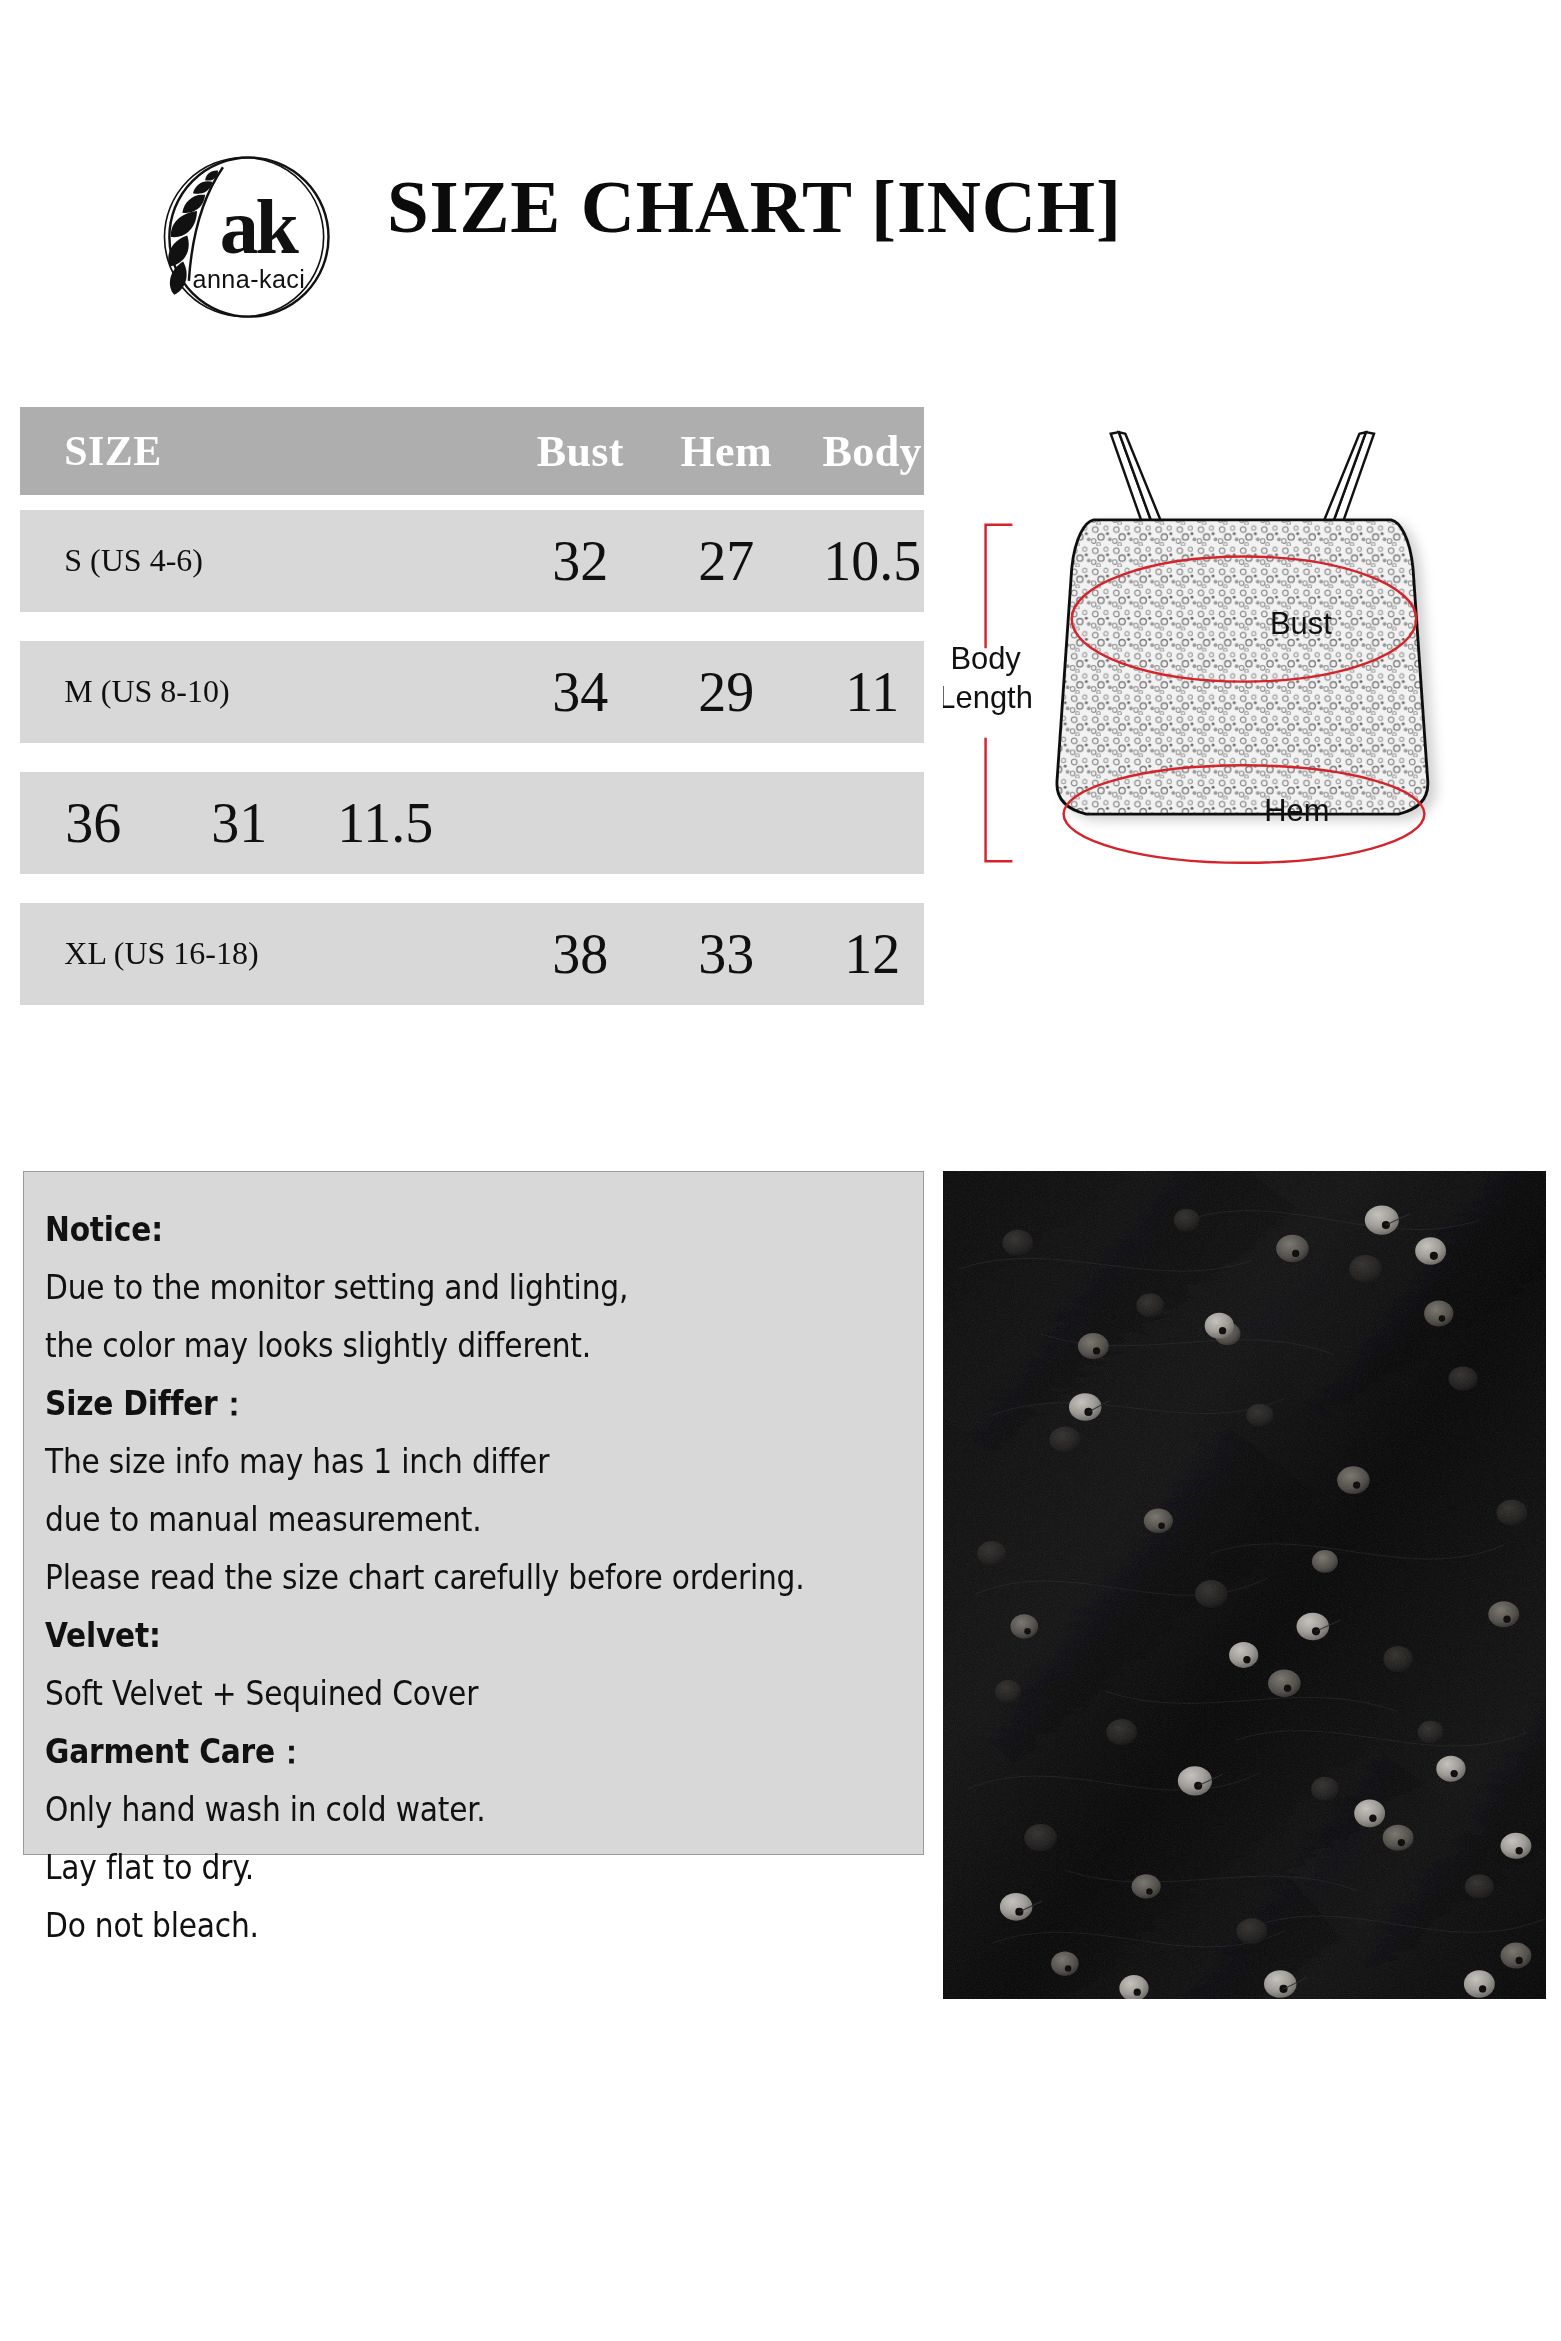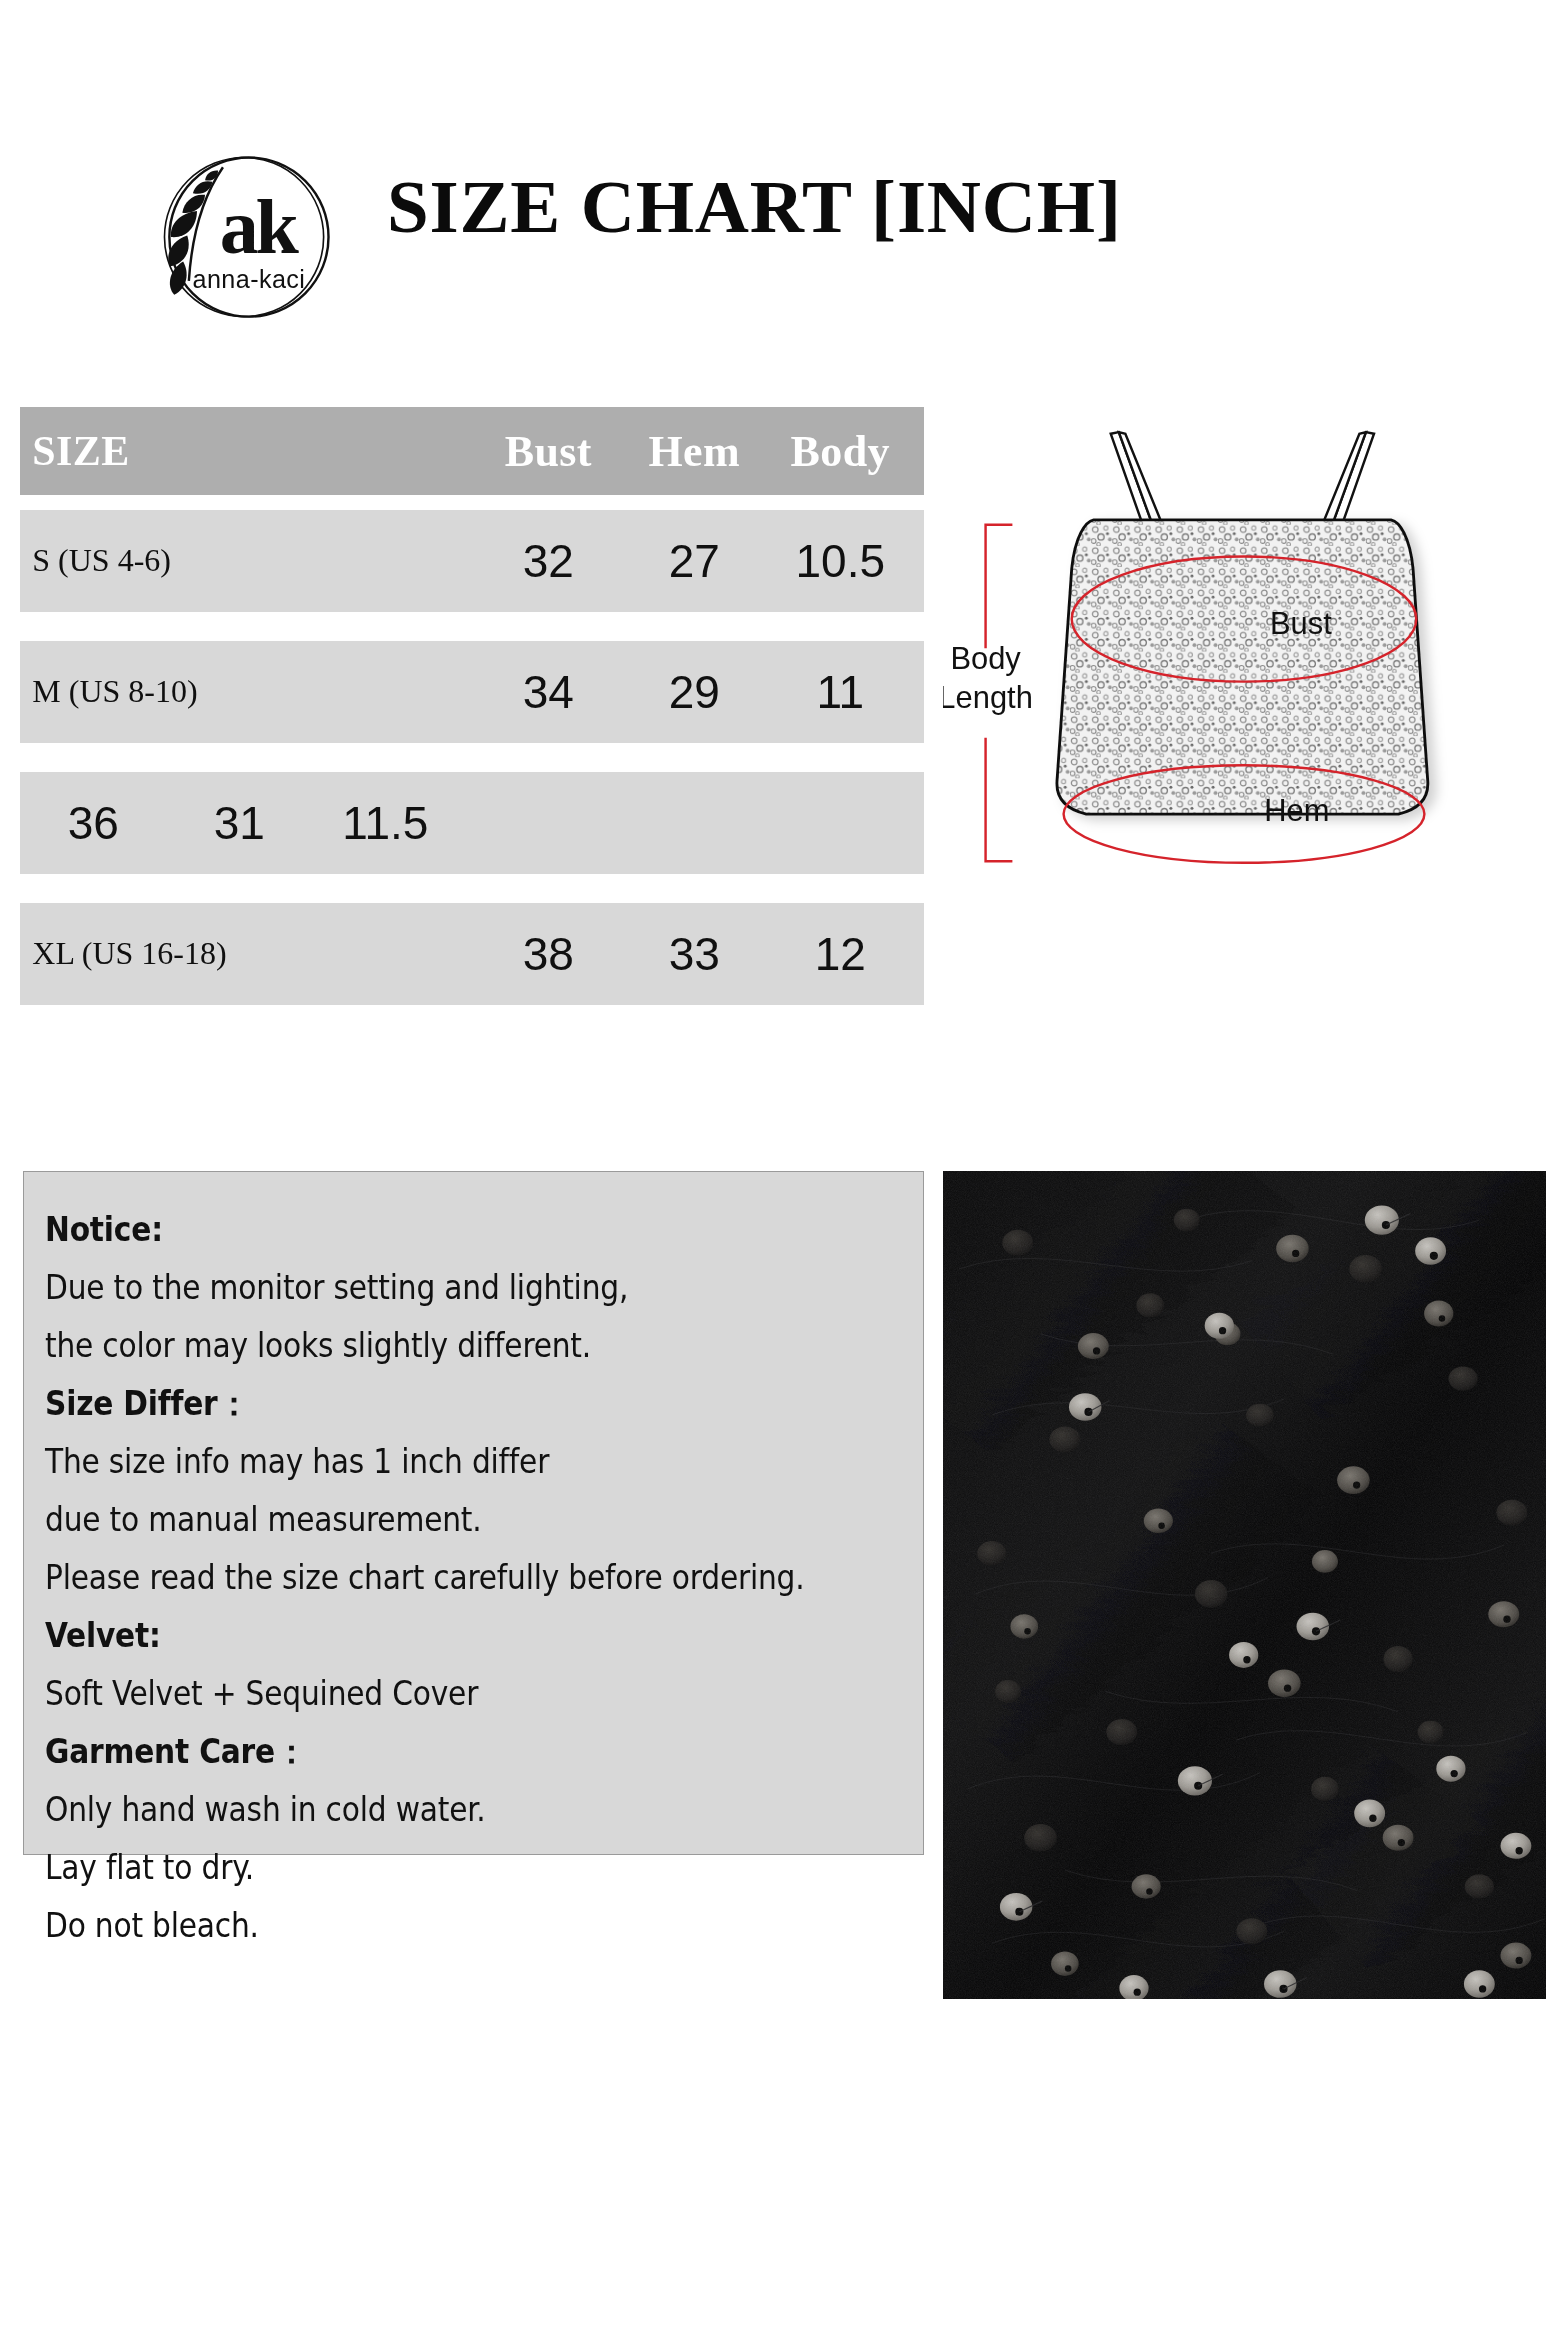--- a/index.html
+++ b/index.html
@@ -69,20 +69,21 @@
     background: #d8d8d8;
     margin-bottom: 29px;
   }
   .tbl-body-row.last { margin-bottom: 0; }
 
   .col-size {
     flex: 0 0 455px;
     padding-left: 12px;
     box-sizing: border-box;
     text-align: left;
+    margin-left: 32px;
   }
   .col-num {
     flex: 0 0 146px;
     text-align: center;
   }
 
   .tbl-head .col-size,
   .tbl-head .col-num {
     font-family: "Liberation Serif", "DejaVu Serif", serif;
     font-weight: bold;
@@ -92,22 +93,22 @@
   }
   .tbl-head .col-size { font-size: 42px; }
 
   .tbl-body-row .col-size {
     font-family: "Liberation Serif", "DejaVu Serif", serif;
     font-size: 32px;
     color: #101010;
     white-space: nowrap;
   }
   .tbl-body-row .col-num {
-    font-family: Liberation Sans, sans-serif;
-    font-size: 46px;
+    font-family: Liberation Serif, serif;
+    font-size: 56px;
     color: #101010;
   }
 
   
   #garment-diagram {
     position: absolute;
     left: 943px;
     top: 398px;
     width: 602px;
     height: 642px;

